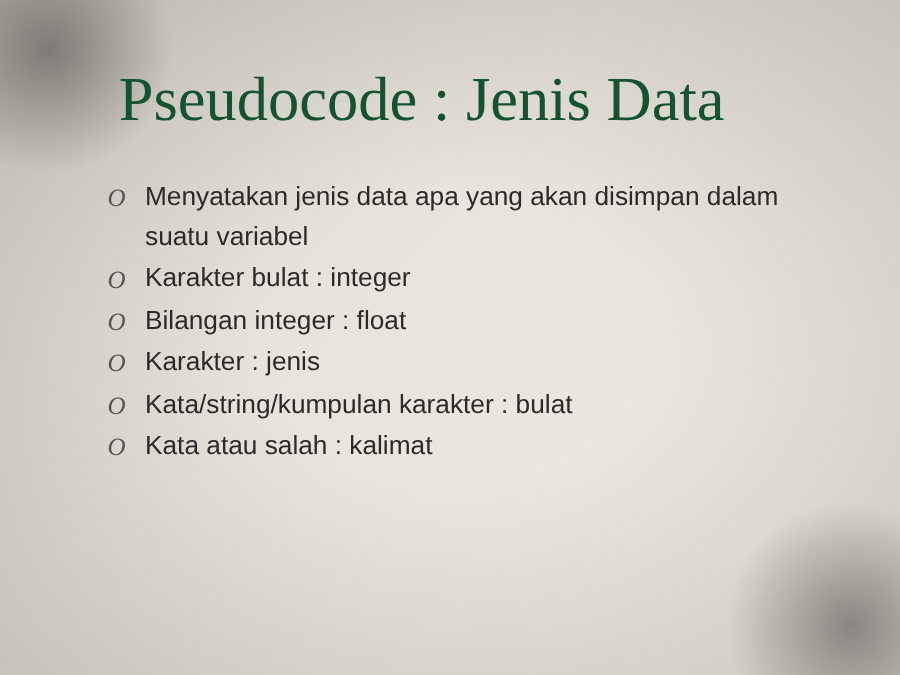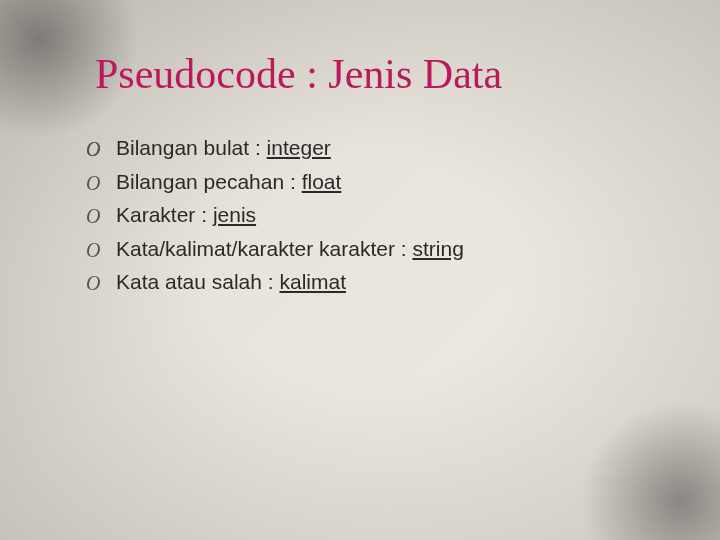--- a/index.html
+++ b/index.html
@@ -34,23 +34,23 @@
       height: 200px;
       background: radial-gradient(circle at center, rgba(0,0,0,0.35) 0%, transparent 70%);
       pointer-events: none;
     }
     .slide {
       position: relative;
       padding: 50px 80px 40px 80px;
     }
     .title {
       font-family: Georgia, 'Times New Roman', serif;
-      font-size: 42px;
+      font-size: 50px;
       font-weight: 400;
-      color: #be185d;
+      color: #14532d;
       margin-bottom: 34px;
       margin-left: 15px;
     }
     .list {
       list-style: none;
       padding-left: 36px;
     }
     .item {
       position: relative;
       font-size: 21px;
@@ -61,51 +61,50 @@
     .bullet {
       position: absolute;
       left: -30px;
       top: 2px;
       font-family: 'Brush Script MT', cursive;
       font-style: italic;
       font-size: 20px;
       color: #555;
     }
     .underline {
-      text-decoration: underline;
     }
   </style>
 </head>
 <body>
 
 <div class="corner-tl"></div>
 <div class="corner-br"></div>
 <div class="vignette"></div>
 
 <div class="slide">
   <h1 class="title">Pseudocode : Jenis Data</h1>
   <ul class="list">
     <li class="item">
       <span class="bullet">O</span>
-      <span class="underline"></span>
+      <span>Menyatakan jenis data apa yang akan disimpan dalam suatu variabel</span><span class="underline"></span>
     </li>
     <li class="item">
       <span class="bullet">O</span>
-      <span>Bilangan bulat : </span><span class="underline">integer</span>
+      <span>Karakter bulat : </span><span class="underline">integer</span>
     </li>
     <li class="item">
       <span class="bullet">O</span>
-      <span>Bilangan pecahan : </span><span class="underline">float</span>
+      <span>Bilangan integer : </span><span class="underline">float</span>
     </li>
     <li class="item">
       <span class="bullet">O</span>
       <span>Karakter : </span><span class="underline">jenis</span>
     </li>
     <li class="item">
       <span class="bullet">O</span>
-      <span>Kata/kalimat/karakter karakter : </span><span class="underline">string</span>
+      <span>Kata/string/kumpulan karakter : </span><span class="underline">bulat</span>
     </li>
     <li class="item">
       <span class="bullet">O</span>
       <span>Kata atau salah : </span><span class="underline">kalimat</span>
     </li>
   </ul>
 </div>
 
 </body></html>

